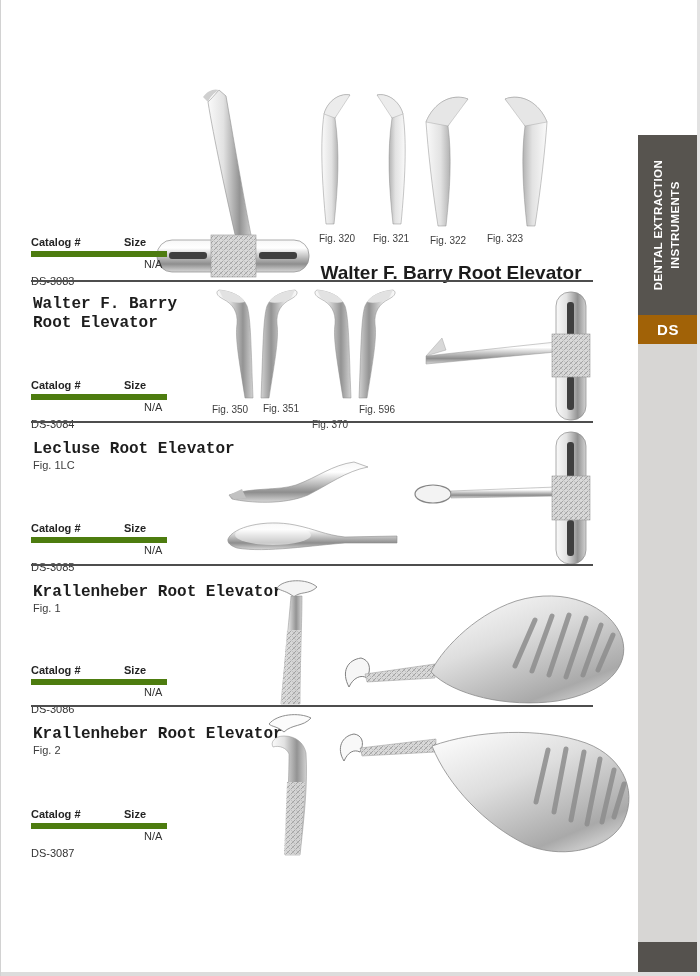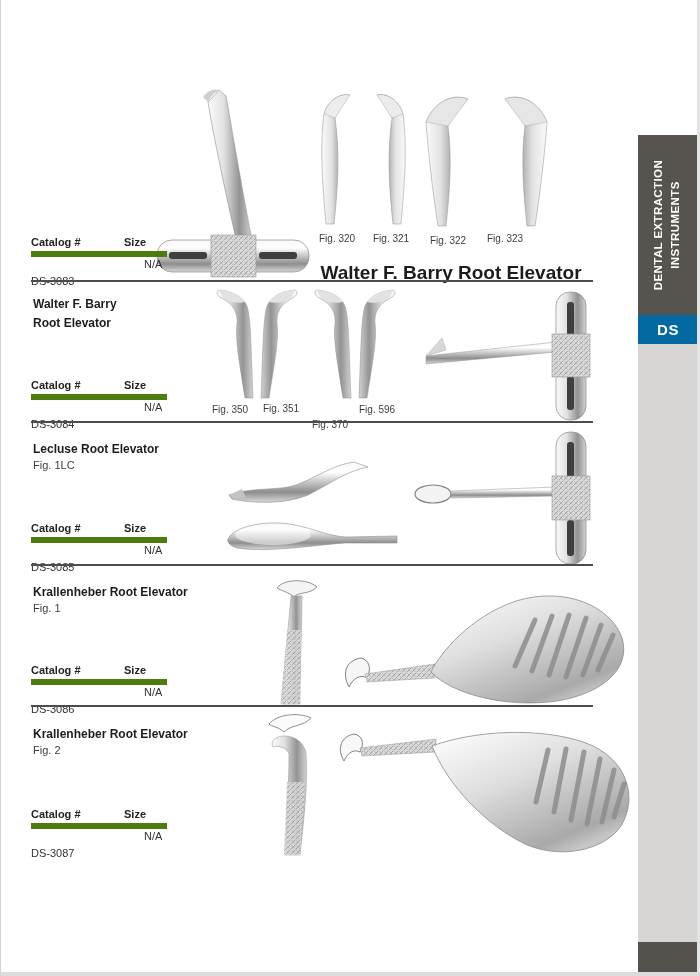--- a/index.html
+++ b/index.html
@@ -3,21 +3,21 @@
 <meta charset="utf-8">
 <style>
   html,body{margin:0;padding:0;background:#e9e9e9;}
   #page{position:relative;width:700px;height:976px;background:#ffffff;overflow:hidden;
         font-family:"Liberation Sans",sans-serif;color:#3a3a3a;
         border-left:1px solid #d2d2d2;box-sizing:border-box;}
   .abs{position:absolute;}
   
   .intro{left:32px;top:80px;font-size:9.5px;line-height:13.2px;color:#474747;}
   
-  .sec-h{left:32px;font-size:12px;font-weight:bold;color:#1d1d1d;line-height:19px;}
+  .sec-h{left:32px;font-size:16px;font-weight:bold;color:#1d1d1d;line-height:19px;font-family:Liberation Mono, monospace;}
   .fig-note{left:32px;font-size:11px;color:#3c3c3c;}
   
   .cattab{left:30px;width:136px;font-size:11px;color:#242424;}
   .cattab .hdr{position:relative;height:15px;font-weight:bold;border-bottom:6px solid #4d7c0f;}
   .cattab .pos-size{position:absolute;left:93px;top:0;}
   .cattab .val{position:relative;height:15px;padding-top:18px;color:#333;}
   .cattab .val .pos-size{top:1px;margin-left:20px;}
   
   .figlab{font-size:10px;color:#3d3d3d;}
   
@@ -269,21 +269,21 @@
       <span>DS-3087</span>
       <span class="pos-size">N/A</span>
     </div>
   </div>
 
   <div class="abs sb-band" style="background:#57544f"></div>
   <div class="abs sb-rot">
     <div>DENTAL EXTRACTION</div>
     <div>INSTRUMENTS</div>
   </div>
-  <div class="abs sb-tab" style="background:#0369a1">
+  <div class="abs sb-tab" style="background:#a16207">
     <span>DS</span>
   </div>
   <div class="abs sb-panel" style="background:#d7d6d4"></div>
   <div class="abs sb-foot" style="background:#55524e"></div>
 
   <div class="abs edge-r"></div>
   <div class="abs edge-b"></div>
 
 </div>
 

